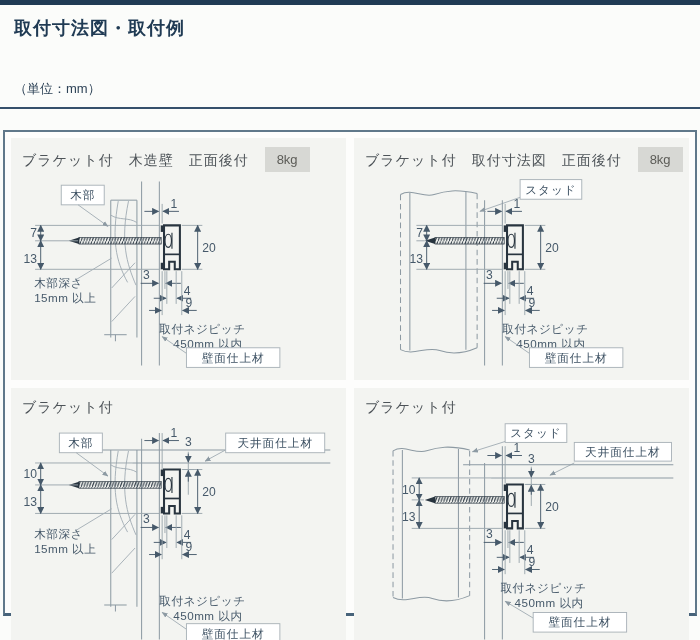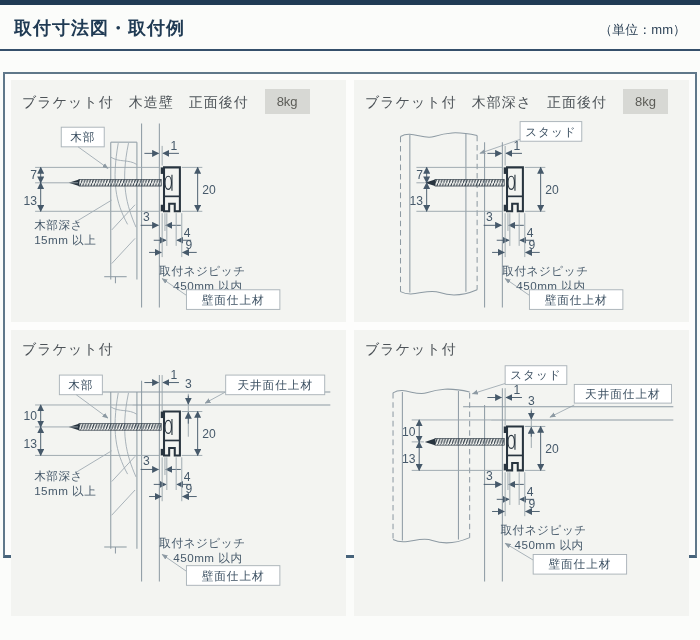--- a/index.html
+++ b/index.html
@@ -5,24 +5,24 @@
   html,body{margin:0;padding:0;}
   body{
     width:700px;height:640px;box-sizing:border-box;
     background:#fbfcfa;
     font-family:"Liberation Sans","DejaVu Sans",sans-serif;
     color:#2c3e50;overflow:hidden;
   }
   .topbar{height:5px;background:#203b54;}
   .hdr{
     display:flex;align-items:baseline;justify-content:space-between;
-    padding:11px 14px 9px 14px;border-bottom:2px solid #35506b;
+    padding:11px 14px 9px 14px;border-bottom:2px solid #35506b;flex-direction:column;
   }
   .hdr-title{font-size:18px;font-weight:bold;color:#203b54;letter-spacing:1px;}
-  .hdr-unit{font-size:13px;color:#2e4357;}
+  .hdr-unit{font-size:13px;color:#2e4357;margin-top:40px;}
   .bigbox{
     margin:21px 3px 0 3px;height:486px;box-sizing:border-box;
     border:2px solid #60788a;border-bottom:3px solid #47637a;
     background:#fdfdfc;padding:6px;
     display:grid;grid-template-columns:1fr 1fr;grid-template-rows:242px 286px;
     gap:8px;
   }
   .panel{background:#f3f4f1;padding:9px 11px 0 11px;box-sizing:border-box;overflow:hidden;}
   .ptitle{font-size:14px;color:#4d5358;letter-spacing:1px;line-height:21px;white-space:nowrap;}
   .badge{
@@ -170,21 +170,21 @@
       <g>
         <line class="drawthin" x1="176" y1="192" x2="150" y2="174" marker-end="url(#mL)"></line>
         <rect class="lblbox" x="176" y="186" width="100" height="21"></rect>
         <text class="lbltxt" x="226" y="201" text-anchor="middle">壁面仕上材</text>
       </g>
     </svg>
   </div>
 
   <div class="panel">
     <div class="ptitle">
-      <span>ブラケット付　木部深さ　正面後付</span><span class="badge">8kg</span>
+      <span>ブラケット付　取付寸法図　正面後付</span><span class="badge">8kg</span>
     </div>
     <svg viewBox="0 0 335 210">
       <g>
         <line class="draw dash" x1="38" y1="22" x2="38" y2="188"></line>
         <line class="draw dash" x1="120" y1="21" x2="120" y2="186"></line>
         <line class="draw" x1="48" y1="20" x2="48" y2="189"></line>
         <line class="draw" x1="108" y1="19" x2="108" y2="188"></line>
         <path class="draw" d="M38,22 C50,15 62,26 74,22 S98,16 120,21"></path>
         <path class="draw" d="M38,188 C52,195 66,184 80,189 S106,192 120,186"></path>
       </g>

